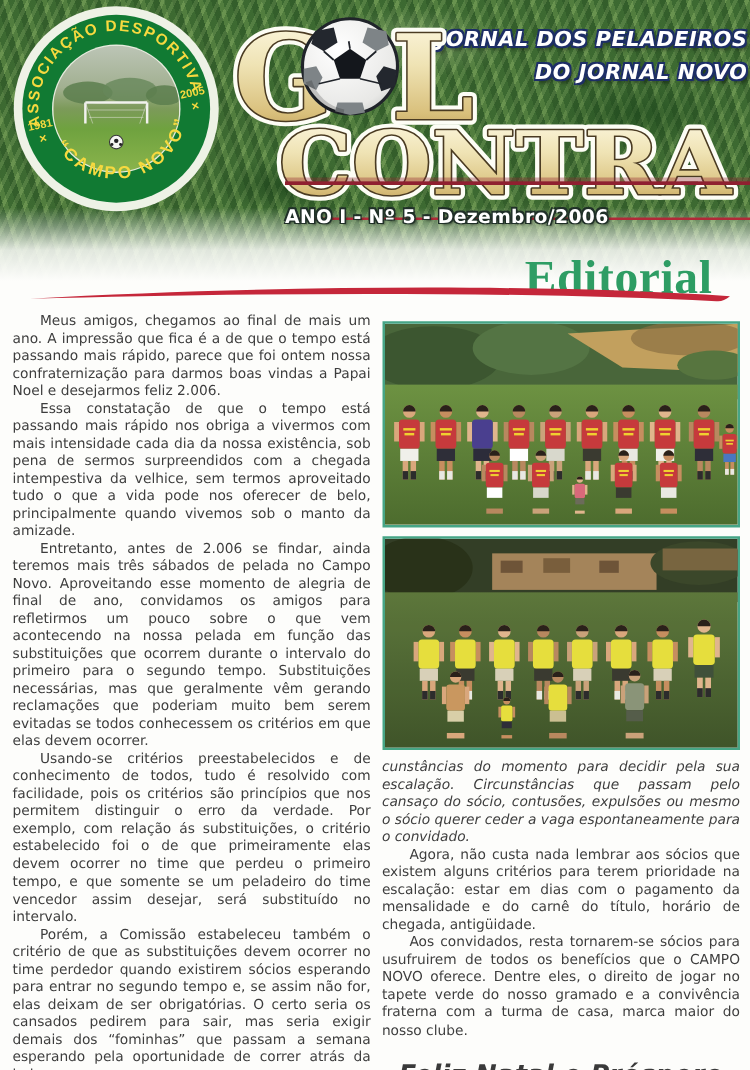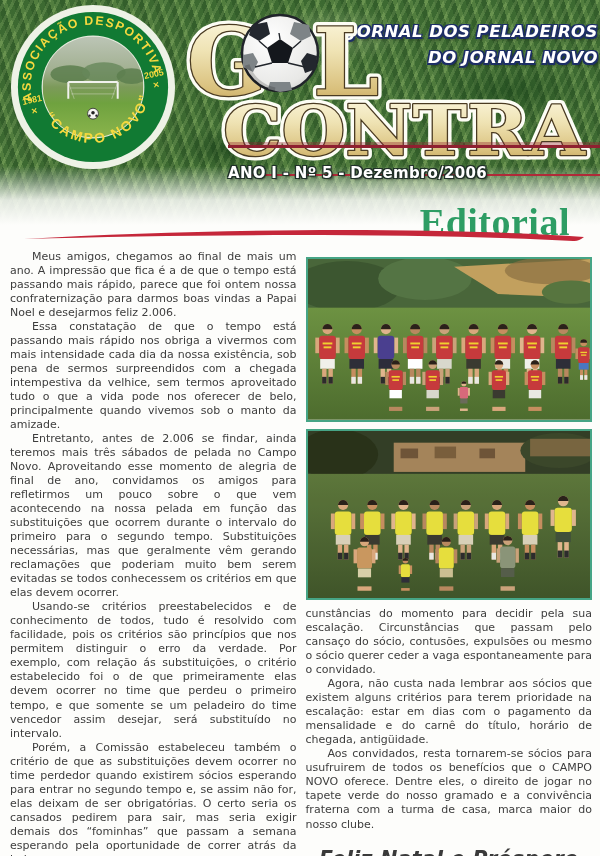--- a/index.html
+++ b/index.html
@@ -45,21 +45,21 @@
   #editorial-heading{position:absolute;top:188px;right:18px;margin:12px;z-index:2;
     font-family:"Liberation Serif","DejaVu Serif",serif;font-weight:bold;
     font-size:38px;color:#2e9d64;letter-spacing:.5px;}
   #swoosh{position:absolute;left:18px;top:224px;width:574px;height:22px;z-index:2;}
 
   
   #content{position:absolute;left:10px;top:250px;width:582px;display:flex;gap:9px;}
   .col{width:287px;}
   .col p{margin:0;text-align:justify;text-indent:22px;font-size:11px;line-height:1.275;
          color:#3d3d3d;}
-  .col p.noindent{text-indent:0;}
+  .col p.noindent{text-indent:0;font-style:italic;}
 
   .photo{border:2px solid #46a586;background:#fff;line-height:0;margin:0 0 7px 0;}
   .photo svg{width:100%;display:block;}
   #photo-red{margin-top:7px;}
 
   #closing{margin-top:15px;text-align:center;font-weight:bold;font-style:italic;
     font-size:20.5px;color:#3a3a3a;letter-spacing:.3px;}
 </style>
 </head>
 <body>

